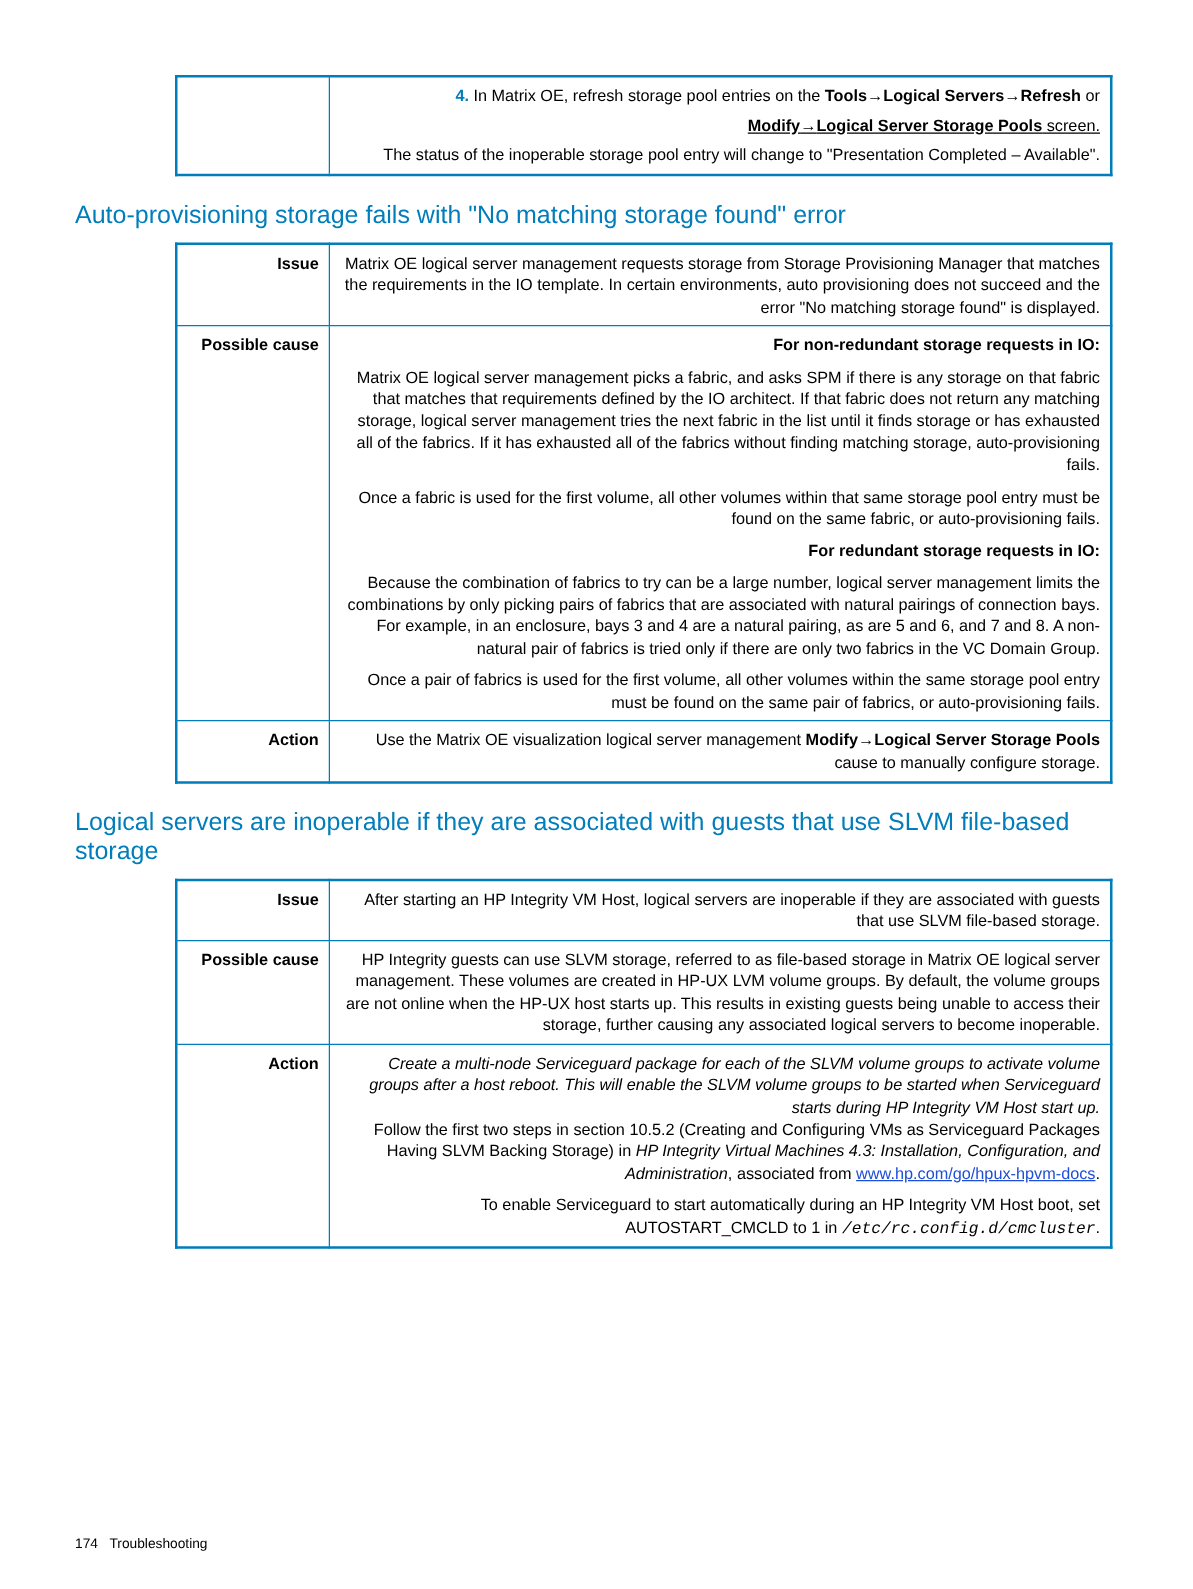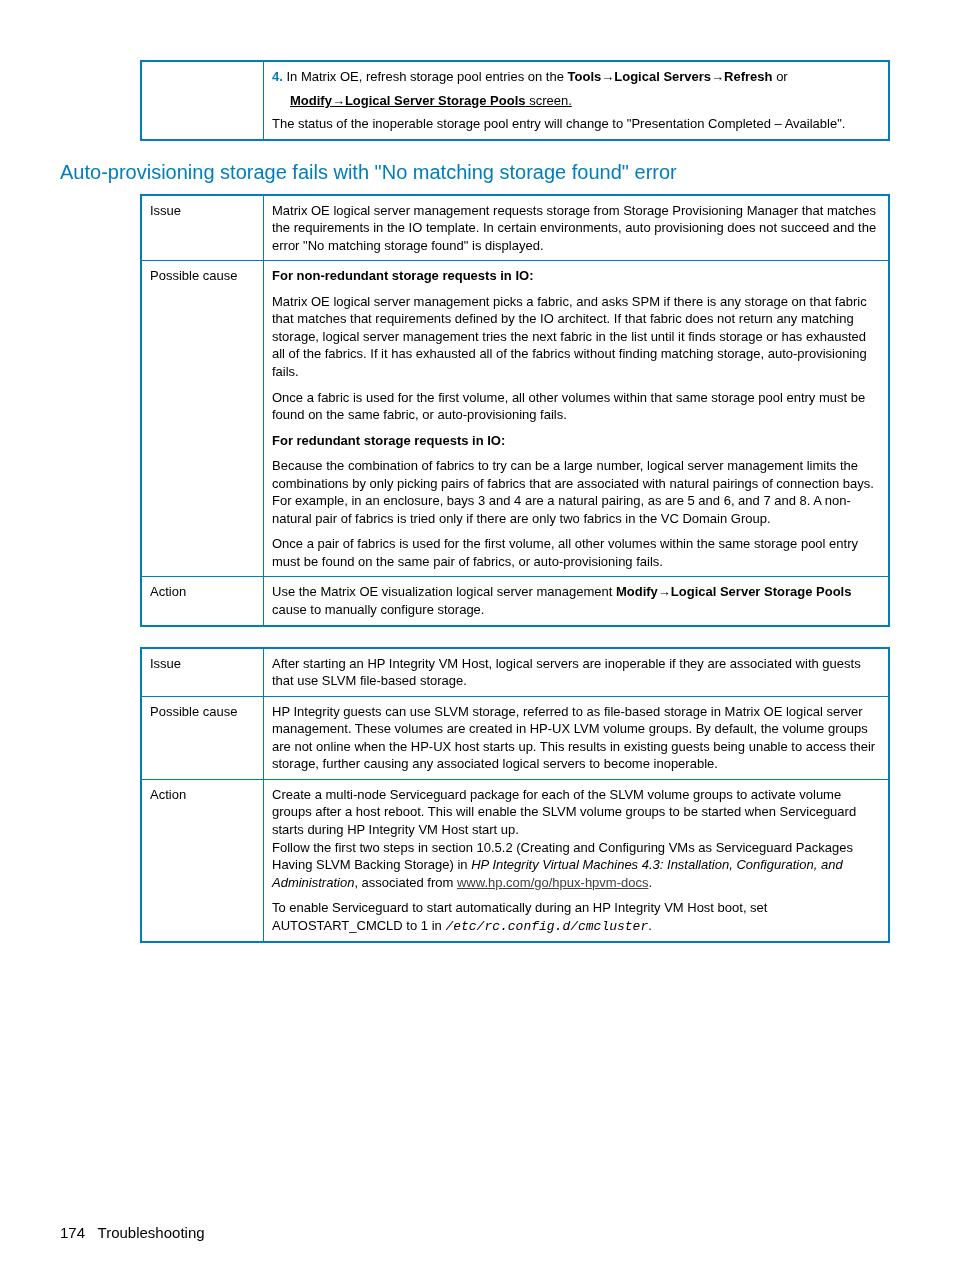--- a/index.html
+++ b/index.html
@@ -23,55 +23,56 @@
     font-size: 20px;
     color: #007dba;
     margin: 16px 0 10px 0;
   }
   table.issue-table {
     border-collapse: collapse;
     width: 750px;
     margin-left: 80px;
     margin-bottom: 20px;
     border: 2px solid #007dba;
+    text-align: right;
   }
   table.issue-table td {
     border: 1px solid #007dba;
     padding: 6px 8px 6px 8px;
     vertical-align: top;
     font-size: 13px;
     line-height: 1.35;
   }
   table.issue-table td.label-cell {
     width: 105px;
-    font-weight: normal;
+    font-weight: bold;
   }
   .step-num {
     color: #007dba;
     font-weight: bold;
   }
   .bold {
     font-weight: bold;
   }
   .italic {
     font-style: italic;
   }
   .mono {
     font-family: "Courier New", monospace;
     font-style: italic;
   }
   a.doc-link {
-    color: #404040;
+    color: #1d4ed8;
     text-decoration: underline;
   }
   .footer {
     position: absolute;
     bottom: 30px;
     left: 60px;
-    font-size: 15px;
+    font-size: 11px;
   }
   .arrow {
     font-family: Arial, sans-serif;
   }
   p.para {
     margin: 0 0 8px 0;
   }
   .ol-indent {
     padding-left: 18px;
     text-indent: -18px;
@@ -127,35 +128,36 @@
     </tr>
     <tr>
       <td class="label-cell">Action</td>
       <td>
         <span>Use the Matrix OE visualization logical server management </span><span class="bold">Modify</span><span class="arrow">→</span><span class="bold">Logical Server Storage Pools</span><span> cause to manually configure storage.</span>
       </td>
     </tr>
   </tbody>
     </table>
 
+  <h2 class="section-heading">Logical servers are inoperable if they are associated with guests that use SLVM file-based storage</h2>
 
   <table class="issue-table">
     <tbody>
         <tr>
       <td class="label-cell">Issue</td>
       <td>After starting an HP Integrity VM Host, logical servers are inoperable if they are associated with guests that use SLVM file-based storage.</td>
     </tr>
     <tr>
       <td class="label-cell">Possible cause</td>
       <td>HP Integrity guests can use SLVM storage, referred to as file-based storage in Matrix OE logical server management. These volumes are created in HP-UX LVM volume groups. By default, the volume groups are not online when the HP-UX host starts up. This results in existing guests being unable to access their storage, further causing any associated logical servers to become inoperable.</td>
     </tr>
     <tr>
       <td class="label-cell">Action</td>
       <td>
-        <p class="para" style="margin-bottom:0;">Create a multi-node Serviceguard package for each of the SLVM volume groups to activate volume groups after a host reboot. This will enable the SLVM volume groups to be started when Serviceguard starts during HP Integrity VM Host start up.</p>
+        <p class="para" style="margin-bottom:0;font-style:italic;">Create a multi-node Serviceguard package for each of the SLVM volume groups to activate volume groups after a host reboot. This will enable the SLVM volume groups to be started when Serviceguard starts during HP Integrity VM Host start up.</p>
         <p class="para" style="margin-bottom:8px;">
           <span>Follow the first two steps in section 10.5.2 (Creating and Configuring VMs as Serviceguard Packages Having SLVM Backing Storage) in </span><span class="italic">HP Integrity Virtual Machines 4.3: Installation, Configuration, and Administration</span><span>, associated from </span><a href="#" class="doc-link">www.hp.com/go/hpux-hpvm-docs</a><span>.</span>
         </p>
         <p class="para" style="margin-bottom:0;">
           <span>To enable Serviceguard to start automatically during an HP Integrity VM Host boot, set AUTOSTART_CMCLD to 1 in </span><span class="mono">/etc/rc.config.d/cmcluster</span><span>.</span>
         </p>
       </td>
     </tr>
   </tbody>
     </table>

